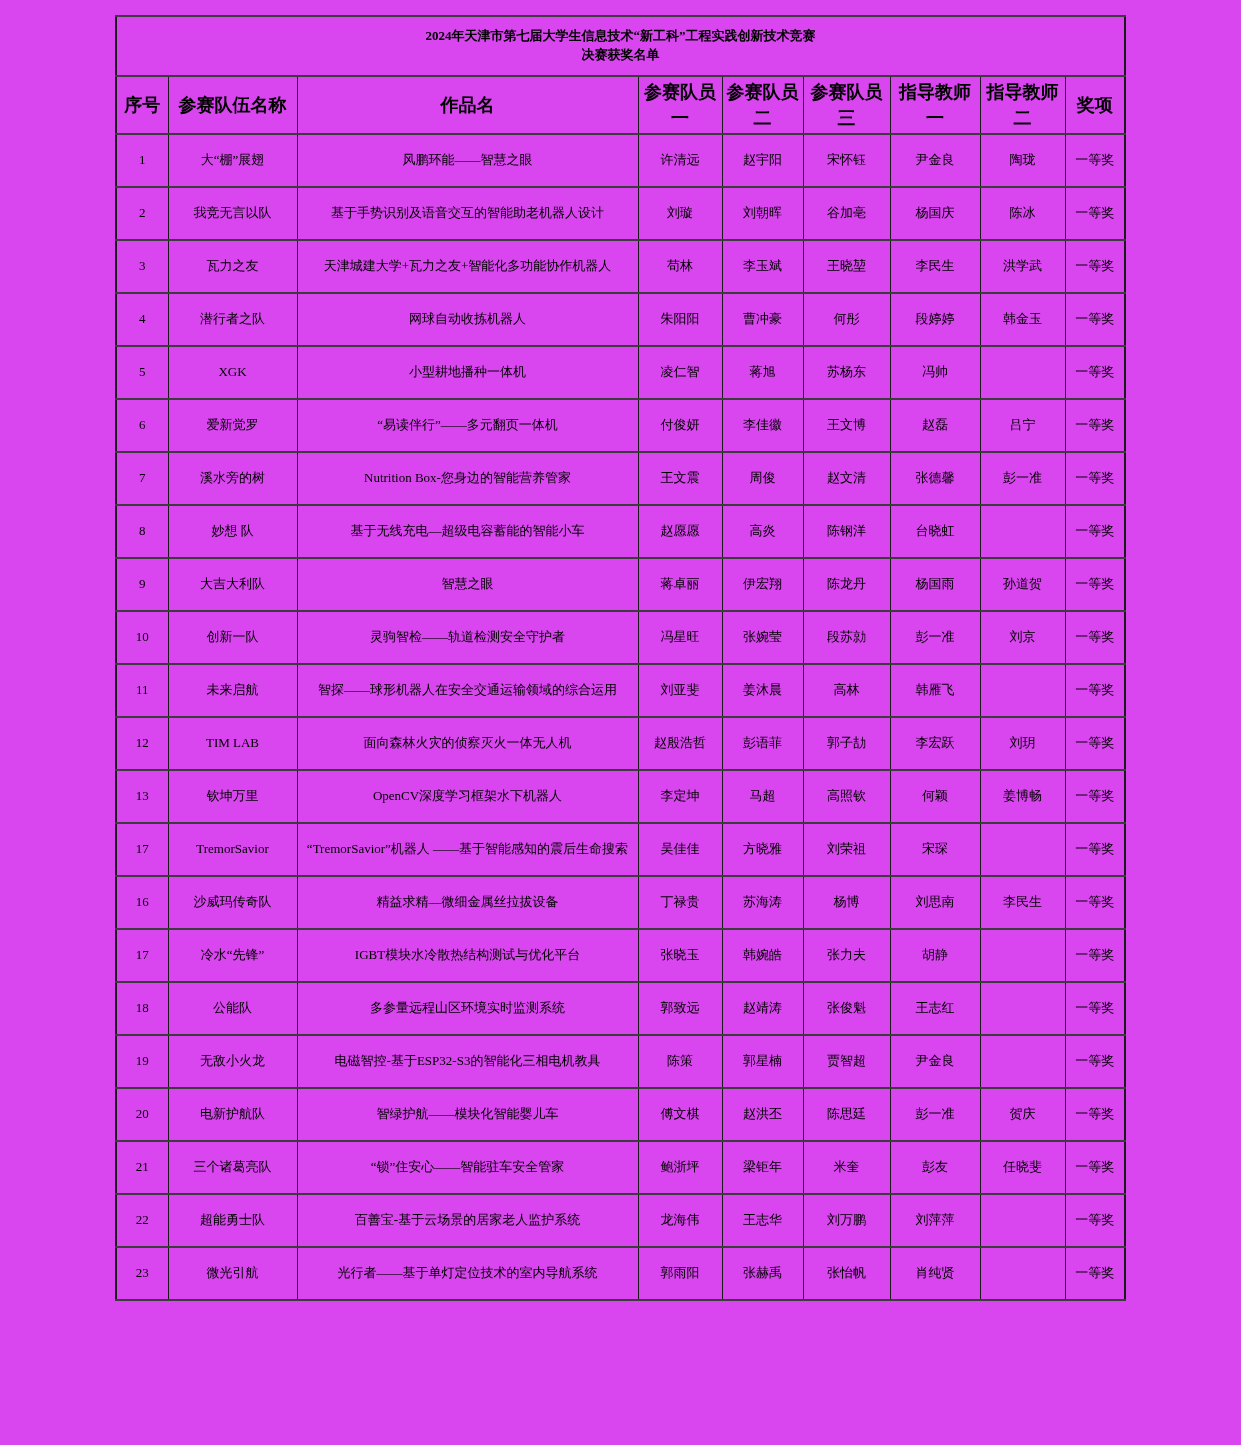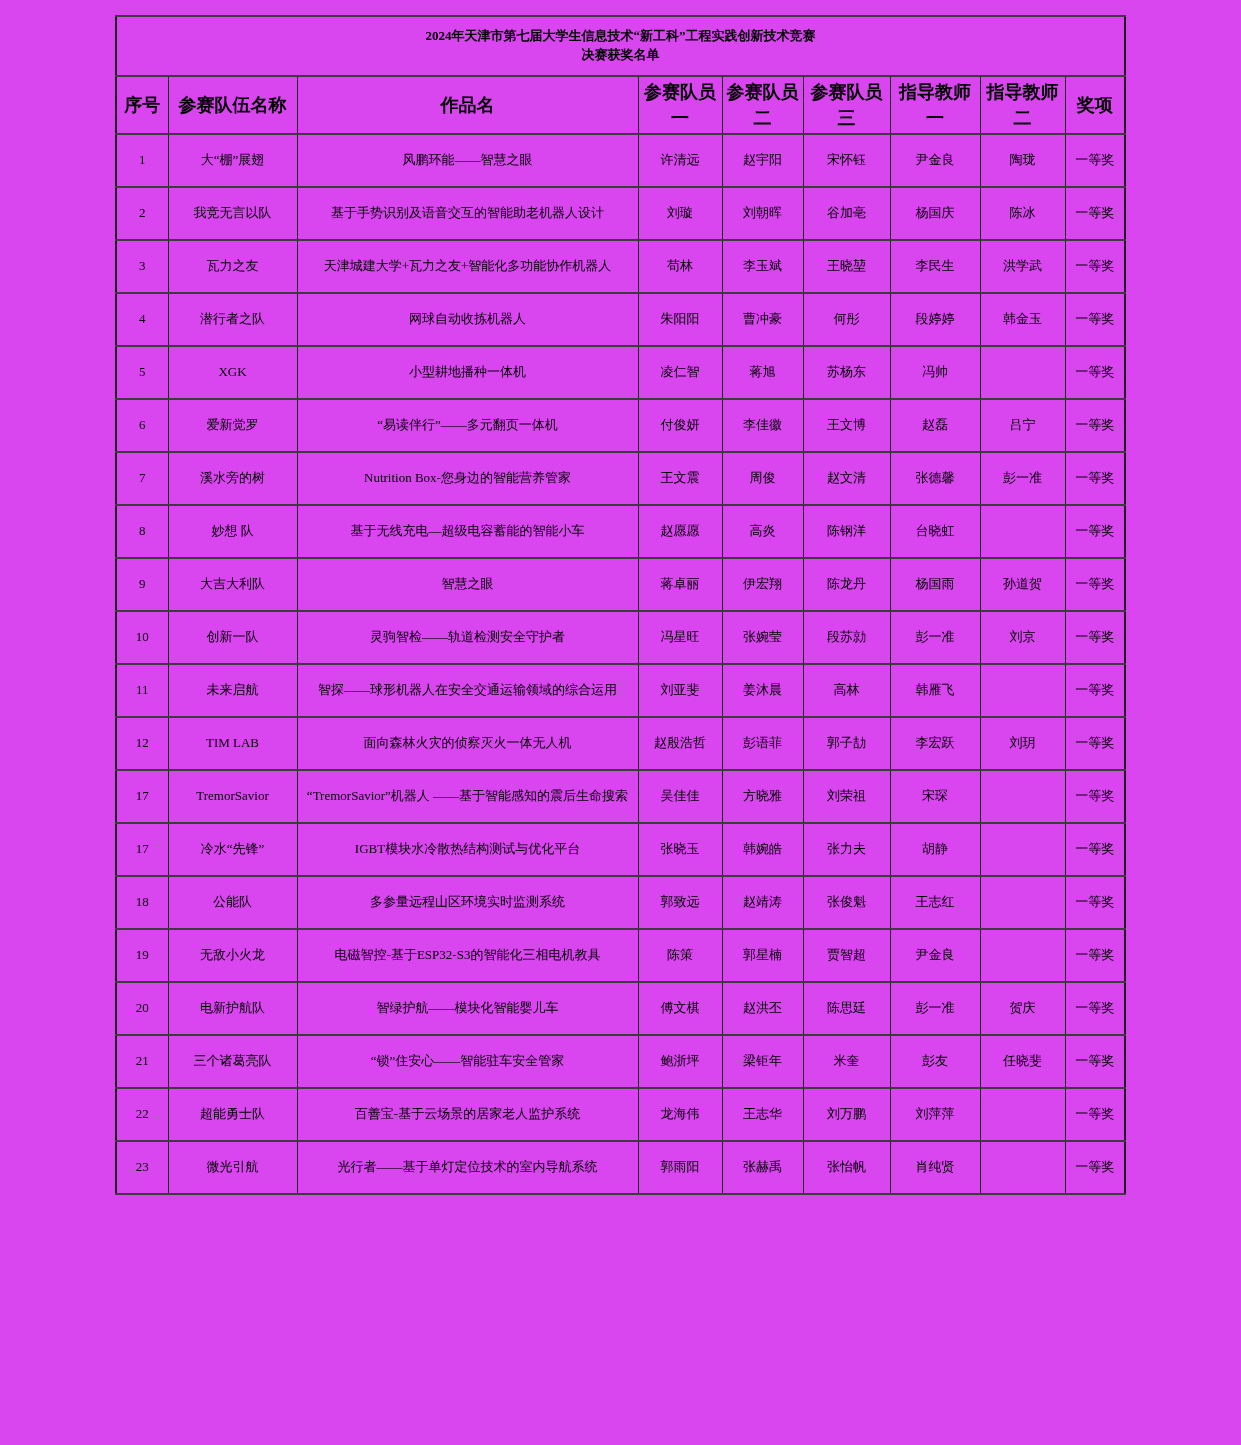--- a/index.html
+++ b/index.html
@@ -226,28 +226,50 @@
           <td class="c1">TIM LAB</td>
           <td class="c2">面向森林火灾的侦察灭火一体无人机</td>
           <td class="c3">赵殷浩哲</td>
           <td class="c4">彭语菲</td>
           <td class="c5">郭子劼</td>
           <td class="c6">李宏跃</td>
           <td class="c7">刘玥</td>
           <td class="c8">一等奖</td>
         </tr>
         <tr>
+          <td class="c0">13</td>
+          <td class="c1">钦坤万里</td>
+          <td class="c2">OpenCV深度学习框架水下机器人</td>
+          <td class="c3">李定坤</td>
+          <td class="c4">马超</td>
+          <td class="c5">高照钦</td>
+          <td class="c6">何颖</td>
+          <td class="c7">姜博畅</td>
+          <td class="c8">一等奖</td>
+        </tr>
+        <tr>
           <td class="c0">17</td>
           <td class="c1">TremorSavior</td>
           <td class="c2">“TremorSavior”机器人 ——基于智能感知的震后生命搜索</td>
           <td class="c3">吴佳佳</td>
           <td class="c4">方晓雅</td>
           <td class="c5">刘荣祖</td>
           <td class="c6">宋琛</td>
           <td class="c7"></td>
+          <td class="c8">一等奖</td>
+        </tr>
+        <tr>
+          <td class="c0">16</td>
+          <td class="c1">沙威玛传奇队</td>
+          <td class="c2">精益求精—微细金属丝拉拔设备</td>
+          <td class="c3">丁禄贵</td>
+          <td class="c4">苏海涛</td>
+          <td class="c5">杨博</td>
+          <td class="c6">刘思南</td>
+          <td class="c7">李民生</td>
           <td class="c8">一等奖</td>
         </tr>
         <tr>
           <td class="c0">17</td>
           <td class="c1">冷水“先锋”</td>
           <td class="c2">IGBT模块水冷散热结构测试与优化平台</td>
           <td class="c3">张晓玉</td>
           <td class="c4">韩婉皓</td>
           <td class="c5">张力夫</td>
           <td class="c6">胡静</td>

